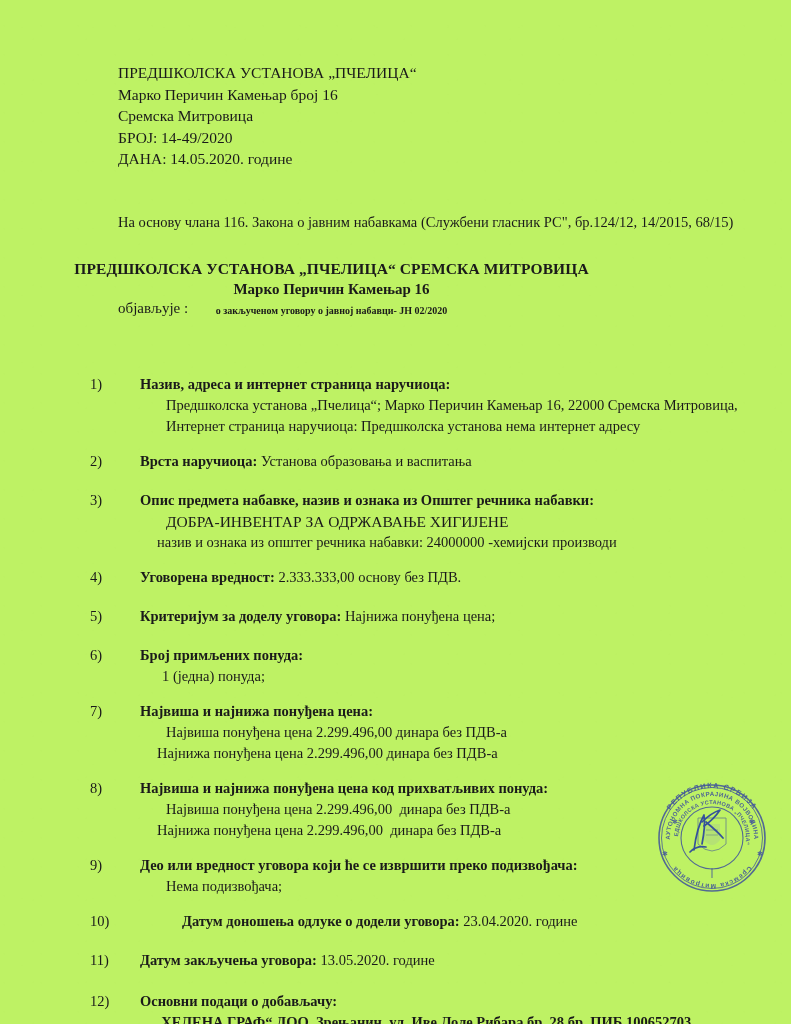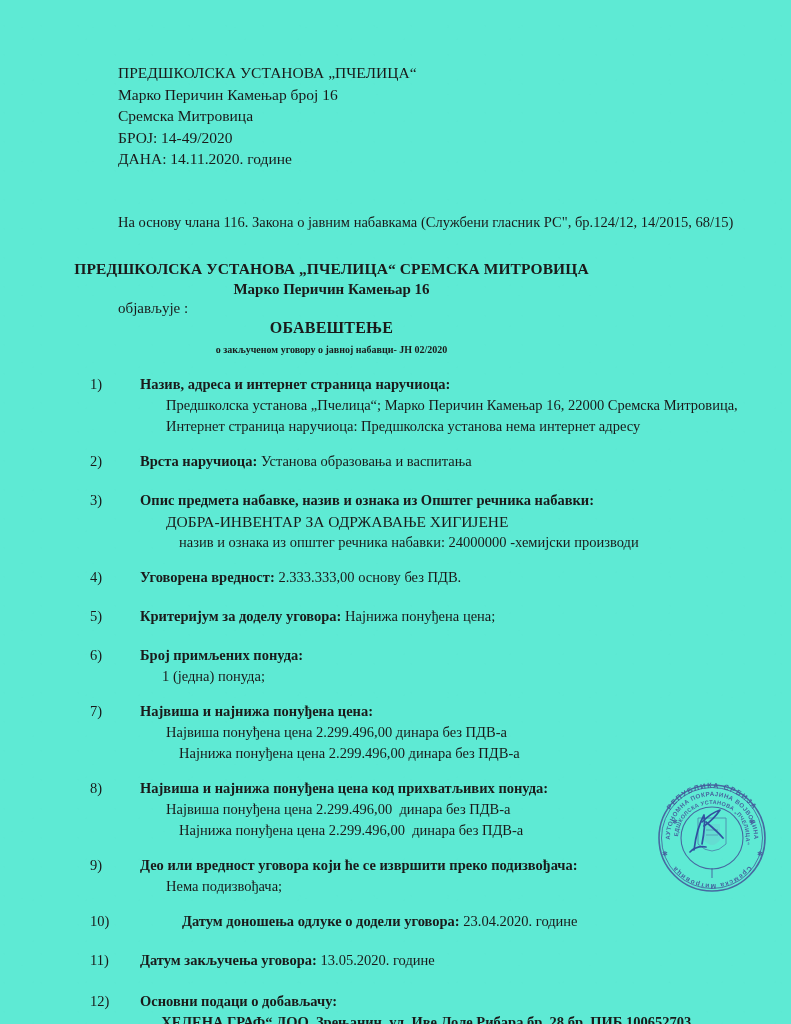--- a/index.html
+++ b/index.html
@@ -9,21 +9,21 @@
     background: #ffffff;
   }
   body {
     font-family: "Liberation Serif", "DejaVu Serif", serif;
     color: #1a1a1a;
   }
   .page {
     position: relative;
     width: 791px;
     height: 1024px;
-    background: #5eead4;
+    background: #bef264;
     overflow: hidden;
     box-sizing: border-box;
   }
 
   
   .letterhead {
     position: absolute;
     left: 118px;
     top: 62px;
     font-size: 15.5px;
@@ -111,21 +111,21 @@
   }
   .item-head .val {
     font-weight: normal;
   }
   .sub {
     font-size: 14.5px;
     line-height: 21px;
     margin-left: 26px;
     white-space: pre-wrap;
   }
-  .sub.indent-more { margin-left: 39px; font-family: Liberation Serif, serif; }
+  .sub.indent-more { margin-left: 17px; font-family: Liberation Serif, serif; }
   .sub.indent-less { margin-left: 22px; }
   .sub.caps { font-size: 15.5px; }
   .sub.bold { font-weight: bold; }
   .sub.outdent { margin-left: 14px; }
 
   
   .seal {
     position: absolute;
     left: 644px;
     top: 782px;
@@ -151,29 +151,28 @@
 </head>
 <body>
 
 <div class="page">
 
   <div class="letterhead">
     <div>ПРЕДШКОЛСКА УСТАНОВА „ПЧЕЛИЦА“</div>
     <div>Марко Перичин Камењар број 16</div>
     <div>Сремска Митровица</div>
     <div>БРОЈ: 14-49/2020</div>
-    <div>ДАНА: 14.11.2020. године</div>
+    <div>ДАНА: 14.05.2020. године</div>
   </div>
 
   <div class="legal-basis">На основу члана 116. Закона о јавним набавкама (Службени гласник РС", бр.124/12, 14/2015, 68/15)</div>
 
   <div class="title-block">
     <div class="org-title">ПРЕДШКОЛСКА УСТАНОВА „ПЧЕЛИЦА“ СРЕМСКА МИТРОВИЦА</div>
     <div class="org-subtitle">Марко Перичин Камењар 16</div>
-    <div class="notice-heading">ОБАВЕШТЕЊЕ</div>
     <div class="notice-sub">о закљученом уговору о јавној набавци- ЈН 02/2020</div>
   </div>
   <div class="publishes">објављује :</div>
 
   <div class="items">
 
     <div class="item">
       <div class="item-num">1)</div>
       <div class="item-body">
         <div class="item-head">Назив, адреса и интернет страница наручиоца:</div>

